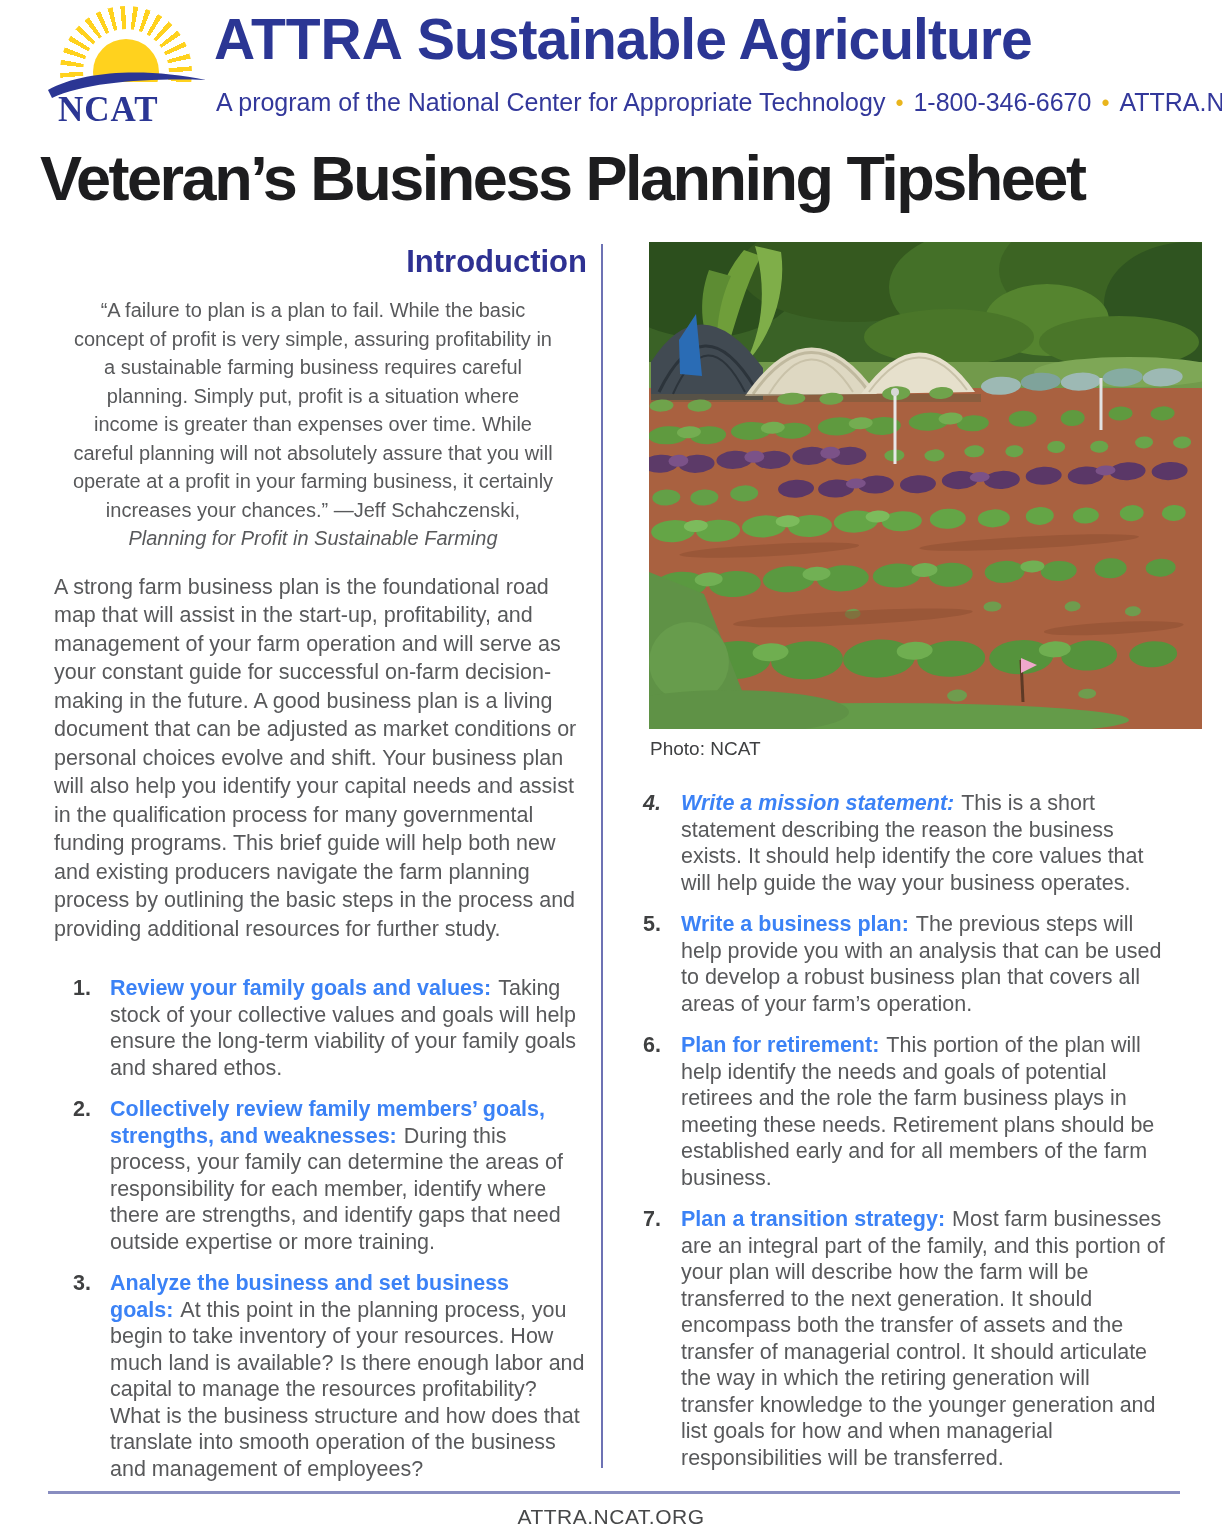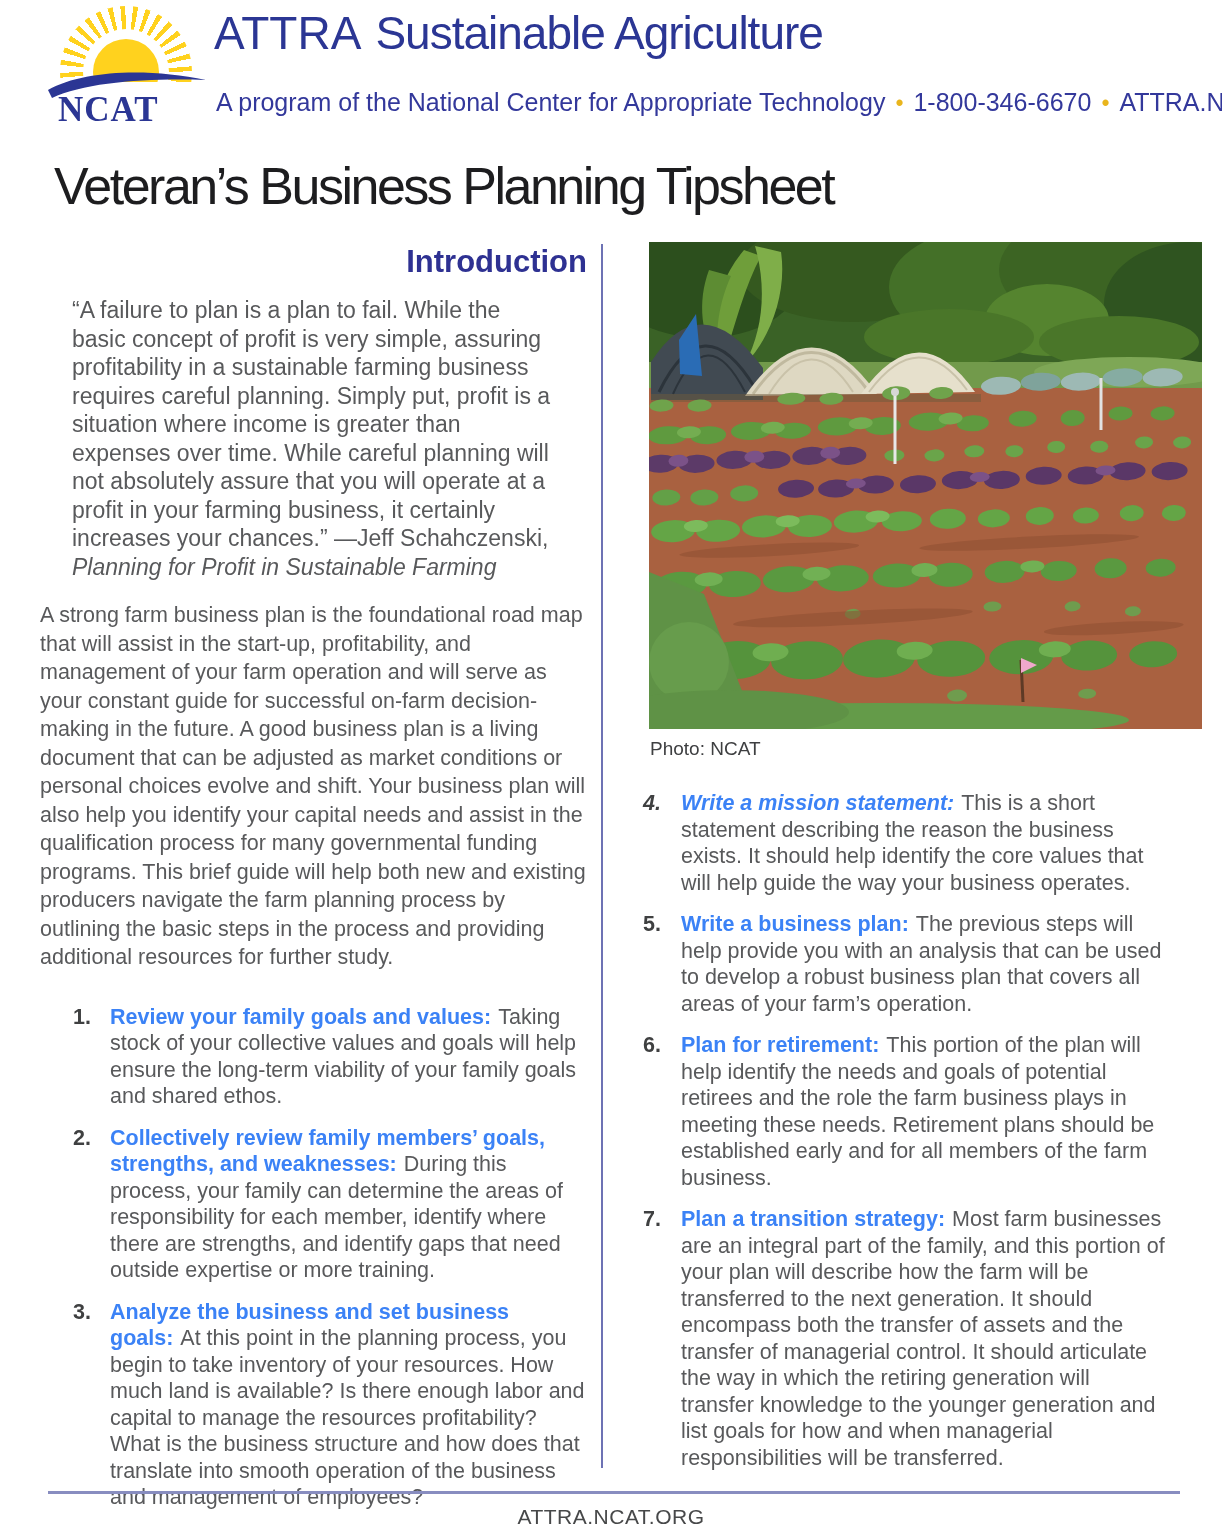--- a/index.html
+++ b/index.html
@@ -9,40 +9,40 @@
   
   .logo{position:absolute;left:44px;top:4px;width:166px;height:126px;}
   .sun-wrap{position:absolute;left:16px;top:2px;width:132px;height:76px;overflow:hidden;}
   .sun-rays{position:absolute;left:0;top:0;width:132px;height:132px;border-radius:50%;
             background:repeating-conic-gradient(from -95deg,#ffd21e 0deg 4.5deg,rgba(255,255,255,0) 4.5deg 11.25deg);}
   .sun-mask{position:absolute;left:23px;top:23px;width:86px;height:86px;border-radius:50%;background:#fff;}
   .sun-disc{position:absolute;left:33px;top:33px;width:66px;height:66px;border-radius:50%;background:#ffd21e;}
   .swoosh{position:absolute;left:0;top:64px;width:166px;height:32px;}
   .ncat-word{position:absolute;left:14px;top:86px;font-size:35px;font-weight:bold;color:#2b3694;letter-spacing:1px;font-family:Liberation Serif, serif;}
 
-  .brand{position:absolute;left:214px;top:6px;font-size:46px;font-weight:normal;color:#2b3694;
+  .brand{position:absolute;left:214px;top:6px;font-size:57px;font-weight:bold;color:#2b3694;
          letter-spacing:-1px;white-space:nowrap;}
   .brand-bold{letter-spacing:0px;margin-right:14px;}
   .tagline{position:absolute;left:216px;top:88px;font-size:25px;color:#33389b;white-space:nowrap;}
   .tagline .dot{color:#e9b51d;margin:0 10px;font-size:23px;}
 
   
-  .doc-title{position:absolute;left:38px;top:140px;width:1130px;margin:16px;
-             font-size:52px;font-weight:normal;color:#1d1d1f;letter-spacing:-2.5px;white-space:nowrap;}
+  .doc-title{position:absolute;left:38px;top:140px;width:1130px;margin:2px;
+             font-size:63px;font-weight:bold;color:#1d1d1f;letter-spacing:-2.5px;white-space:nowrap;}
 
   
   .columns{position:absolute;left:40px;top:242px;width:1128px;height:1240px;}
   .col-left{position:absolute;left:0;top:0;width:547px;}
   .divider{position:absolute;left:561px;top:2px;width:2px;height:1224px;background:#6d72b4;}
   .col-right{position:absolute;left:573px;top:0;width:553px;}
 
   h2.section{margin:0 0 14px 0;font-size:31px;line-height:40px;font-weight:bold;color:#2e3192;text-align:right;}
-  .quote{margin:0 0 20px 32px;width:482px;font-size:23px;line-height:28.5px;color:#58595b;}
+  .quote{margin:0 0 20px 32px;width:482px;font-size:20px;line-height:28.5px;color:#58595b;text-align:center;}
   .quote em{font-style:italic;}
-  .body-par{margin:0 0 32px 0;font-size:21.5px;line-height:28.5px;color:#58595b;}
+  .body-par{margin:0 0 32px 14px;font-size:21.5px;line-height:28.5px;color:#58595b;}
   .steps-heading{width:490px;margin-bottom:12px;}
 
   .step{position:relative;padding-left:70px;margin-bottom:15px;
         font-size:21.5px;line-height:26.5px;color:#58595b;}
   .col-right .step{padding-left:68px;}
   .step .num{position:absolute;left:33px;top:0;font-weight:bold;color:#3f4041;}
   .col-right .step .num{left:30px;}
   .step .lead{font-weight:bold;color:#3b82f6;margin-right:7px;}
   .step .lead-italic{font-style:italic;}
 

